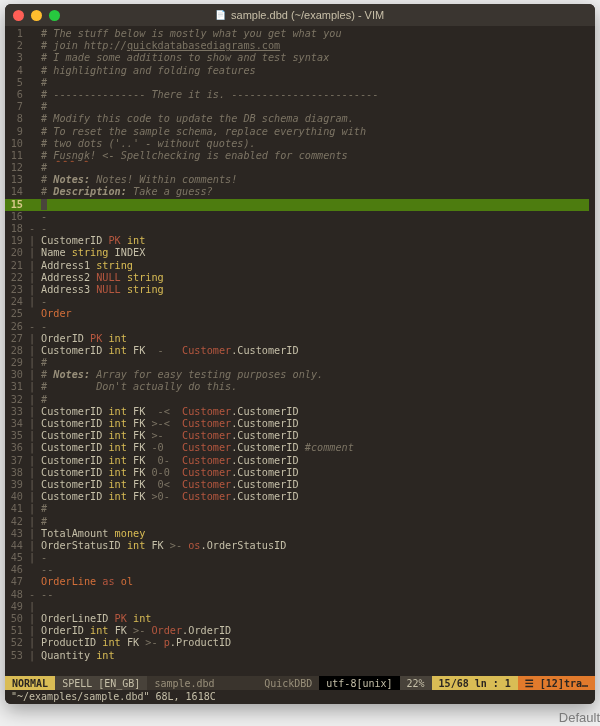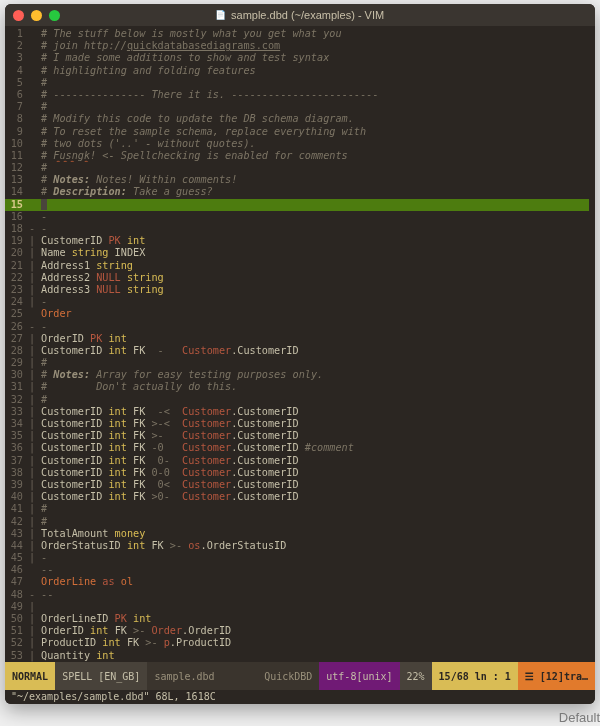--- a/index.html
+++ b/index.html
@@ -70,31 +70,31 @@
   .c-null    { color: #b5573f; }
   .c-fk      { color: #c5bfa8; }
   .c-arrow   { color: #7c7464; }
   .c-ref     { color: #b5573f; }
   .c-refcol  { color: #c5bfa8; margin-top: 40px; }
   .c-alias   { color: #d36f3a; }
   .c-kw      { color: #b5573f; }
   .cursorbar { display:inline-block; width:6px; height:11px; background:#4a443c; vertical-align:middle; }
 
   .statusline {
-    height: 28px; display: flex;
+    height: 14px; display: flex;
     font-family: "Menlo", monospace; font-size: 10px;
     flex-shrink: 0;
     align-items: stretch;
   }
   .sl-seg { display: flex; align-items: center; padding: 0 7px; }
   .sl-mode { background: #d9bc55; color: #2b2622; font-weight: bold; }
   .sl-spell { background: #48423a; color: #c5bfa8; }
   .sl-file  { background: #3a342d; color: #988f7a; flex: 1; }
   .sl-ft    { background: #3a342d; color: #988f7a; }
-  .sl-enc   { background: #701a75; color: #c5bfa8; }
+  .sl-enc   { background: #000000; color: #c5bfa8; }
   .sl-pct   { background: #48423a; color: #c5bfa8; }
   .sl-ln    { background: #d9bc55; color: #2b2622; font-weight: bold; }
   .sl-trail { background: #e17a2c; color: #2b2622; font-weight: bold; }
   .cmdline {
     height: 14px; background: #2b2622;
     color: #c5bfa8; font-family: "Menlo", monospace;
     font-size: 10px; padding: 1px 6px 0;
     flex-shrink: 0;
   }
   .caption {

